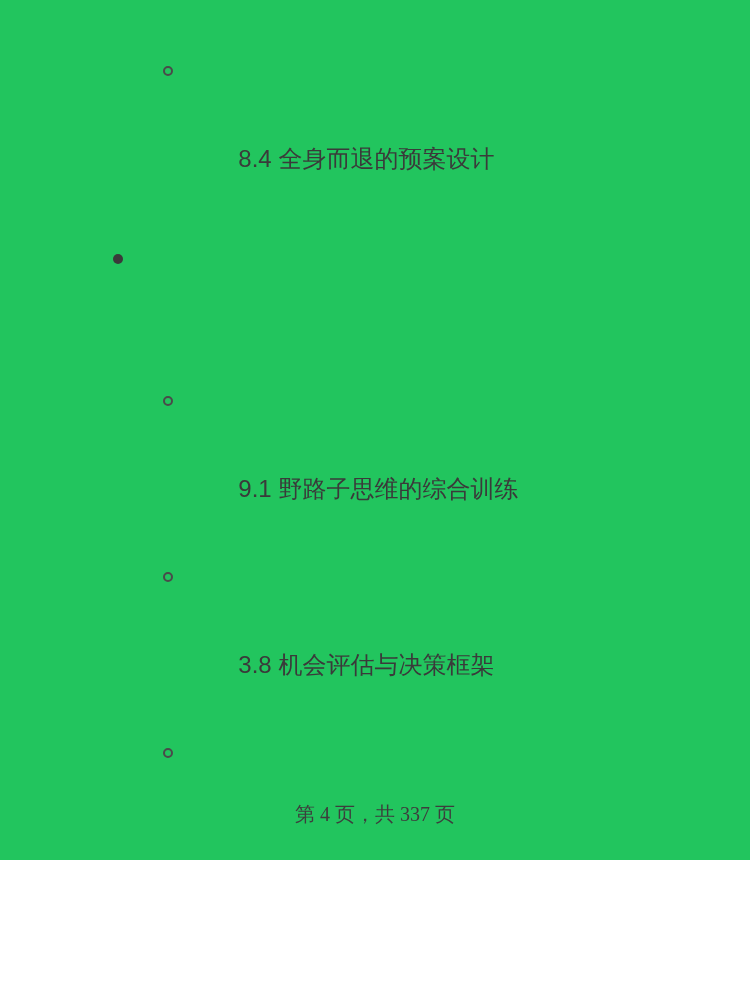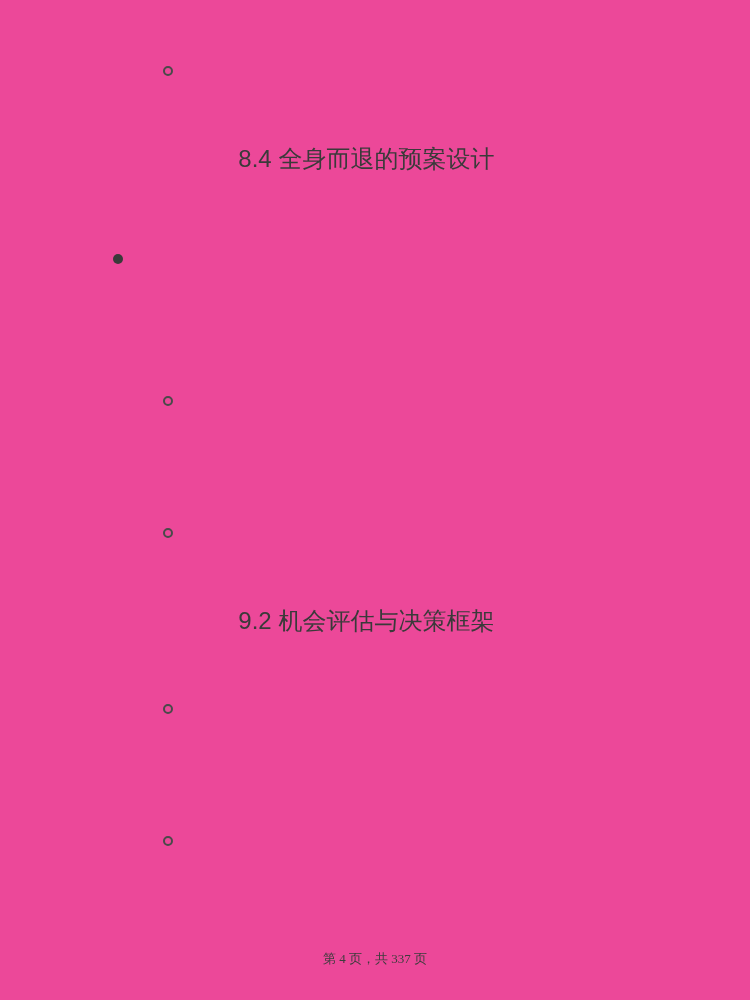--- a/index.html
+++ b/index.html
@@ -3,22 +3,22 @@
 <meta charset="utf-8">
 <style>
   html, body {
     margin: 0;
     padding: 0;
     background: #ffffff;
   }
   .page {
     position: relative;
     width: 750px;
-    height: 1000px;
-    background: #ec4899;
+    height: 860px;
+    background: #22c55e;
     font-family: "Liberation Sans", sans-serif;
     color: #3a3a3a;
     overflow: hidden;
   }
   .content {
     padding: 49px 82px 0 82px;
   }
   
   .toc-item {
     position: relative;
@@ -46,44 +46,45 @@
   .lvl1 > .marker { left: 31px; background: #3a3a3a; }
   .lvl2 > .marker { left: 81px; border: 2px solid #4a4a4a; background: transparent; }
   
   .footer {
     position: absolute;
     left: 0;
     right: 0;
     bottom: 32px;
     text-align: center;
     font-family: "Liberation Serif", serif;
-    font-size: 13px;
+    font-size: 20px;
     color: #3d3d3d;
   }
 </style>
 </head>
 <body>
 
 <div class="page">
   <div class="content">
 
     <div class="toc">
       <div class="toc-item lvl2">
         <span class="marker"></span>
         <span>8.4 全身而退的预案设计</span>
       </div>
       <div class="toc-item lvl1">
         <span class="marker"></span>
       </div>
       <div class="toc-item lvl2">
         <span class="marker"></span>
+        <span>9.1 野路子思维的综合训练</span>
       </div>
       <div class="toc-item lvl2">
         <span class="marker"></span>
-        <span>9.2 机会评估与决策框架</span>
+        <span>3.8 机会评估与决策框架</span>
       </div>
       <div class="toc-item lvl2">
         <span class="marker"></span>
       </div>
       <div class="toc-item lvl2">
         <span class="marker"></span>
         
       </div>
     </div>
 

